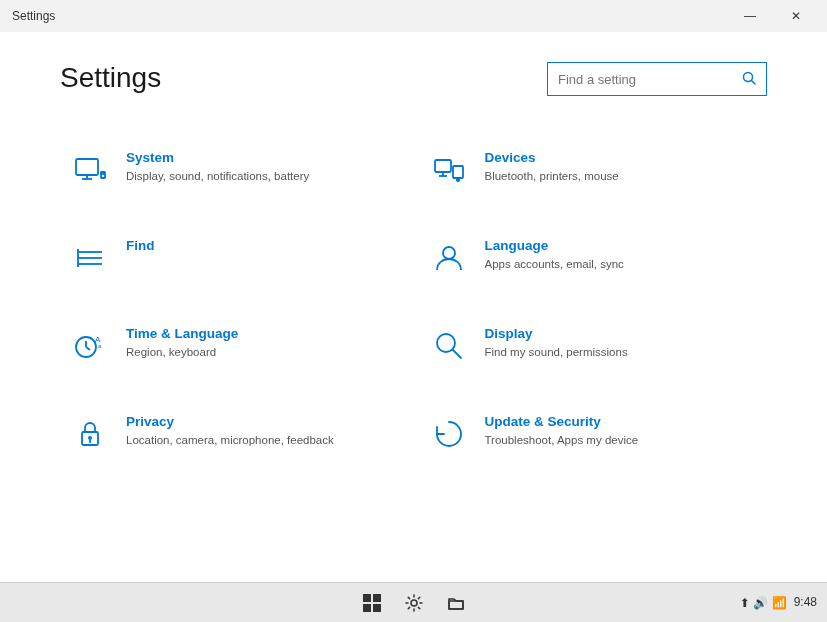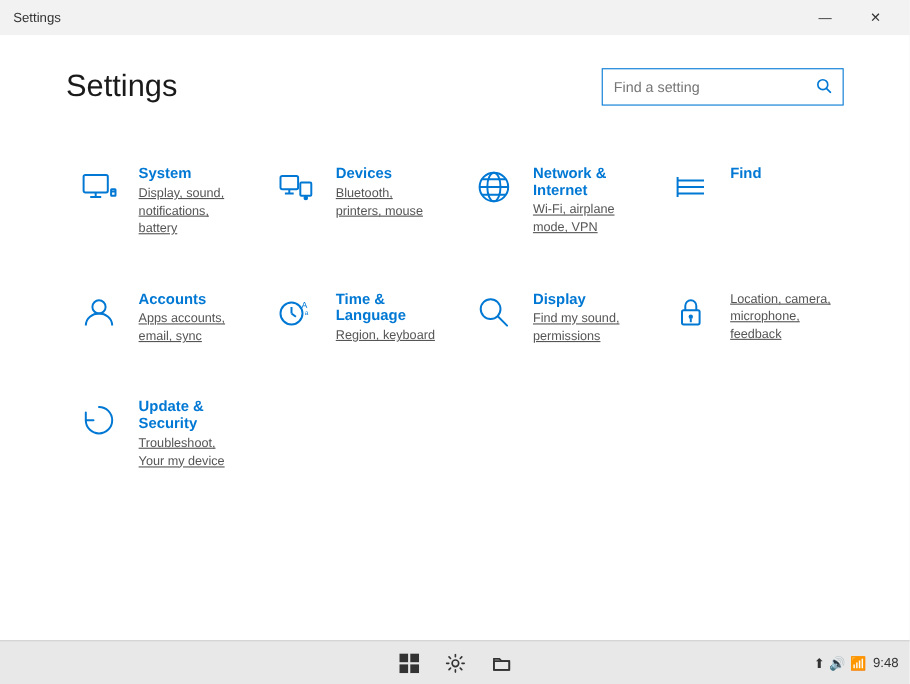--- a/index.html
+++ b/index.html
@@ -80,21 +80,21 @@
     }
     .search-icon-svg {
       color: #0078d4;
       font-size: 14px;
       margin-left: 4px;
     }
 
     
     .settings-grid {
       display: grid;
-      grid-template-columns: repeat(4, 1fr);
+      grid-template-columns: repeat(2, 1fr);
       gap: 20px 10px;
     }
 
     .setting-item {
       display: flex;
       align-items: flex-start;
       padding: 14px 10px;
       cursor: pointer;
       border-radius: 2px;
       gap: 16px;
@@ -120,21 +120,20 @@
     .setting-title {
       font-size: 13.5px;
       font-weight: 600;
       color: #0078d4;
       margin-bottom: 3px;
     }
     .setting-desc {
       font-size: 11.5px;
       color: #555;
       line-height: 1.4;
-      text-decoration: underline;
     }
 
     
     .taskbar {
       position: absolute;
       bottom: 0;
       left: 0;
       right: 0;
       height: 40px;
       background: #e8e8e8;
@@ -233,35 +232,20 @@
           <rect x="22" y="14" width="10" height="12" rx="1"></rect>
           <circle cx="27" cy="28" r="1.2" fill="#0078d4"></circle>
         </svg>
       </div>
       <div class="setting-text">
         <div class="setting-title">Devices</div>
         <div class="setting-desc">Bluetooth, printers, mouse</div>
       </div>
     </div>
 
-    <div class="setting-item">
-      <div class="setting-icon">
-        <svg viewBox="0 0 36 36" fill="none" stroke="#0078d4" stroke-width="1.8">
-          <circle cx="18" cy="18" r="13"></circle>
-          <ellipse cx="18" cy="18" rx="6" ry="13"></ellipse>
-          <line x1="5" y1="18" x2="31" y2="18"></line>
-          <line x1="7" y1="11" x2="29" y2="11"></line>
-          <line x1="7" y1="25" x2="29" y2="25"></line>
-        </svg>
-      </div>
-      <div class="setting-text">
-        <div class="setting-title">Network &amp; Internet</div>
-        <div class="setting-desc">Wi-Fi, airplane mode, VPN</div>
-      </div>
-    </div>
 
 
     <div class="setting-item">
       <div class="setting-icon">
         <svg viewBox="0 0 36 36" fill="none" stroke="#0078d4" stroke-width="1.8">
           <line x1="6" y1="12" x2="30" y2="12"></line>
           <line x1="6" y1="18" x2="30" y2="18"></line>
           <line x1="6" y1="24" x2="30" y2="24"></line>
           <line x1="6" y1="9" x2="6" y2="27"></line>
         </svg>
@@ -272,21 +256,21 @@
     </div>
 
     <div class="setting-item">
       <div class="setting-icon">
         <svg viewBox="0 0 36 36" fill="none" stroke="#0078d4" stroke-width="1.8">
           <circle cx="18" cy="13" r="6"></circle>
           <path d="M6 30 C6 23 12 19 18 19 C24 19 30 23 30 30"></path>
         </svg>
       </div>
       <div class="setting-text">
-        <div class="setting-title">Accounts</div>
+        <div class="setting-title">Language</div>
         <div class="setting-desc">Apps accounts, email, sync</div>
       </div>
     </div>
 
     <div class="setting-item">
       <div class="setting-icon">
         <svg viewBox="0 0 36 36" fill="none" stroke="#0078d4" stroke-width="1.8">
           <circle cx="14" cy="19" r="10"></circle>
           <line x1="14" y1="13" x2="14" y2="19"></line>
           <line x1="14" y1="19" x2="18" y2="22"></line>
@@ -317,34 +301,35 @@
     <div class="setting-item">
       <div class="setting-icon">
         <svg viewBox="0 0 36 36" fill="none" stroke="#0078d4" stroke-width="1.8">
           <rect x="10" y="16" width="16" height="13" rx="1.5"></rect>
           <path d="M13 16 L13 12 A5 5 0 0 1 23 12 L23 16"></path>
           <circle cx="18" cy="22" r="2" fill="#0078d4" stroke="none"></circle>
           <line x1="18" y1="24" x2="18" y2="27"></line>
         </svg>
       </div>
       <div class="setting-text">
+        <div class="setting-title">Privacy</div>
         <div class="setting-desc">Location, camera, microphone, feedback</div>
       </div>
     </div>
 
     <div class="setting-item">
       <div class="setting-icon">
         <svg viewBox="0 0 36 36" fill="none" stroke="#0078d4" stroke-width="1.8">
           <path d="M18 6 A12 12 0 1 1 6 18" stroke-linecap="round"></path>
           <polyline points="6,11 6,18 13,18" stroke-linecap="round" stroke-linejoin="round"></polyline>
         </svg>
       </div>
       <div class="setting-text">
         <div class="setting-title">Update &amp; Security</div>
-        <div class="setting-desc">Troubleshoot, Your my device</div>
+        <div class="setting-desc">Troubleshoot, Apps my device</div>
       </div>
     </div>
 
   </div>
 </div>
 
 <div class="taskbar">
   <div></div>
   <div class="taskbar-center">
     <div class="taskbar-icon">

